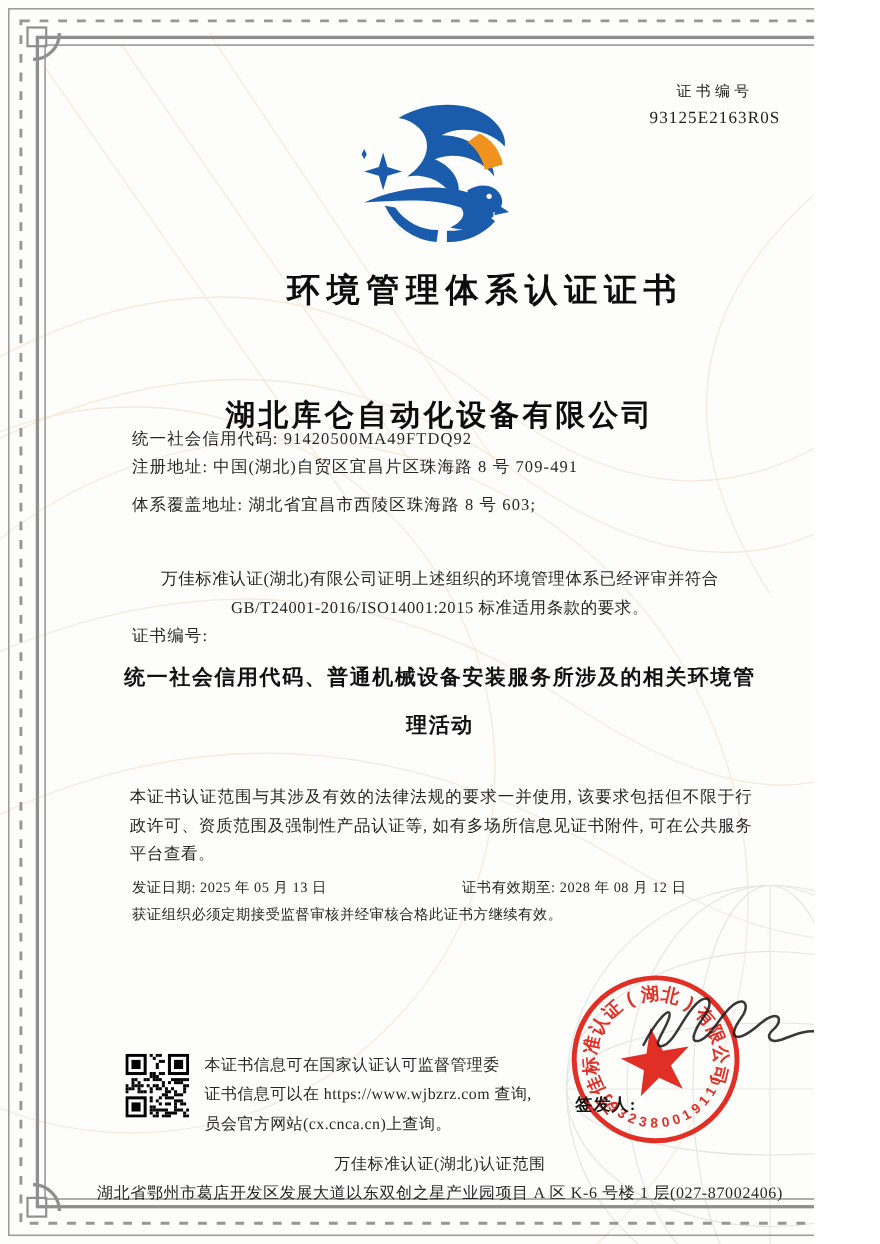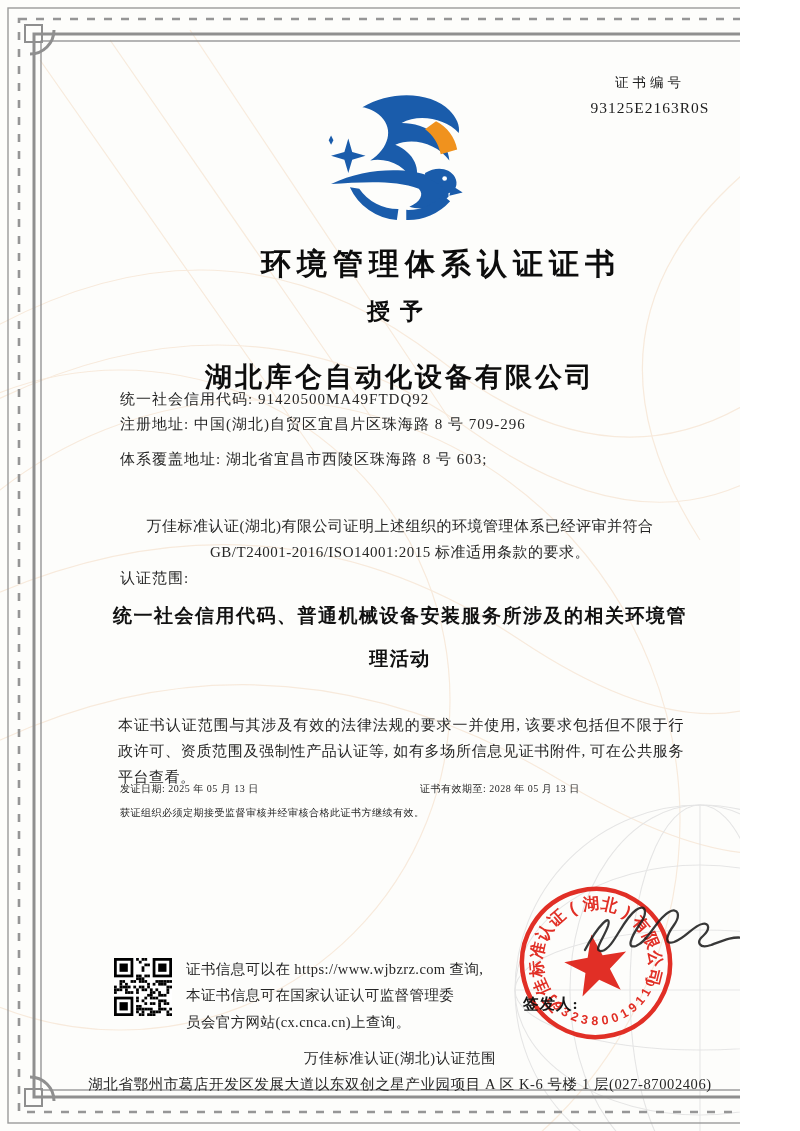--- a/index.html
+++ b/index.html
@@ -15,21 +15,21 @@
   .award{font-size:23px;font-weight:700;letter-spacing:10px;color:#0d0d0d;
          font-family:"Liberation Sans",sans-serif;}
   .company{font-size:27px;font-weight:700;letter-spacing:3px;color:#0d0d0d;
            font-family:"Liberation Sans",sans-serif;}
   .info-line{font-size:15px;letter-spacing:1px;color:#262626;}
   .stmt{font-size:15px;letter-spacing:.5px;color:#262626;}
   .scope-label{font-size:15px;letter-spacing:1px;color:#262626;}
   .scope-text{font-size:19px;font-weight:700;letter-spacing:1.5px;color:#111;
               font-family:"Liberation Sans",sans-serif;}
   .legal{font-size:15px;line-height:26px;text-align:justify;letter-spacing:.5px;color:#262626;}
-  .dates{font-size:10px;letter-spacing:.5px;color:#262626;}
+  .dates{font-size:13px;letter-spacing:.5px;color:#262626;margin-top:16px;}
   .query-line{font-size:14.5px;line-height:26.4px;letter-spacing:.4px;color:#262626;}
   .issuer{font-size:15.5px;font-weight:700;letter-spacing:1px;color:#141414;
           font-family:Liberation Serif, serif;}
   .footer-line{font-size:14.5px;letter-spacing:.6px;color:#262626;}
   .seal-char{font:700 16.5px "Liberation Sans",sans-serif;fill:#e0251b;}
   .seal-digit{font:700 12.5px "Liberation Sans",sans-serif;fill:#e0251b;}
 </style>
 </head>
 <body>
 
@@ -95,38 +95,37 @@
       <path d="M 34 62 L 39 79 L 56 84 L 39 89 L 34 106 L 29 89 L 12 84 L 29 79 Z"></path>
       <path d="M 12 58 l 3 6 -3 6 -3 -6 z"></path>
       <path d="M 36 124 A 72 72 0 0 0 96 166 L 98 152 A 60 60 0 0 1 48 126 Z"></path>
       <path d="M 164 142 A 72 72 0 0 1 108 166 L 108 153 A 60 60 0 0 0 154 134 Z"></path>
     </g>
     <path d="M 146 40 C 160 47 170 60 173 76 L 152 82 C 149 68 142 57 132 50 Z" fill="#f0921e"></path>
     <circle cx="157" cy="113" r="3" fill="#ffffff"></circle>
   </svg>
 
   <div class="abs ctr title" style="top:244px;padding-left:41px;">环境管理体系认证证书</div>
-  <div class="abs ctr award" style="top:296px;">授予</div>
   <div class="abs ctr company" style="top:334px;margin-top:25px;">湖北库仑自动化设备有限公司</div>
 
   <div class="abs info-line" style="left:120px;top:390px;">统一社会信用代码: 91420500MA49FTDQ92</div>
-  <div class="abs info-line" style="left:120px;top:415px;">注册地址: 中国(湖北)自贸区宜昌片区珠海路 8 号 709-296</div>
+  <div class="abs info-line" style="left:120px;top:415px;">注册地址: 中国(湖北)自贸区宜昌片区珠海路 8 号 709-491</div>
   <div class="abs info-line" style="left:120px;top:450px;">体系覆盖地址: 湖北省宜昌市西陵区珠海路 8 号 603;</div>
 
   <div class="abs ctr stmt" style="top:517px;">万佳标准认证(湖北)有限公司证明上述组织的环境管理体系已经评审并符合</div>
   <div class="abs ctr stmt" style="top:543px;">GB/T24001-2016/ISO14001:2015 标准适用条款的要求。</div>
 
-  <div class="abs scope-label" style="left:120px;top:569px;">认证范围:</div>
+  <div class="abs scope-label" style="left:120px;top:569px;">证书编号:</div>
   <div class="abs ctr scope-text" style="top:603px;">统一社会信用代码、普通机械设备安装服务所涉及的相关环境管</div>
   <div class="abs ctr scope-text" style="top:646px;">理活动</div>
 
   <div class="abs legal" style="left:118px;top:712px;width:566px;">本证书认证范围与其涉及有效的法律法规的要求一并使用, 该要求包括但不限于行政许可、资质范围及强制性产品认证等, 如有多场所信息见证书附件, 可在公共服务平台查看。</div>
 
   <div class="abs dates" style="left:120px;top:782px;">发证日期: 2025 年 05 月 13 日</div>
-  <div class="abs dates" style="left:420px;top:782px;">证书有效期至: 2028 年 05 月 13 日</div>
+  <div class="abs dates" style="left:420px;top:782px;">证书有效期至: 2028 年 08 月 12 日</div>
   <div class="abs dates" style="left:120px;top:806px;">获证组织必须定期接受监督审核并经审核合格此证书方继续有效。</div>
 
   <svg class="layer" viewBox="0 0 800 1131">
     <g transform="translate(596,963) rotate(-14)" opacity=".95">
       <circle r="74" fill="none" stroke="#e0251b" stroke-width="4.5"></circle>
       <g id="seal-ring-text">
           <text transform="rotate(-118)" x="0" y="-54" text-anchor="middle" class="seal-char">万</text>
           <text transform="rotate(-99.84615384615384)" x="0" y="-54" text-anchor="middle" class="seal-char">佳</text>
           <text transform="rotate(-81.6923076923077)" x="0" y="-54" text-anchor="middle" class="seal-char">标</text>
           <text transform="rotate(-63.53846153846154)" x="0" y="-54" text-anchor="middle" class="seal-char">准</text>
@@ -284,21 +283,21 @@
         <rect x="1.3333333333333333" y="1.3333333333333333" width="16" height="16" fill="none" stroke="#000" stroke-width="2.6666666666666665"></rect>
         <rect x="5.333333333333333" y="5.333333333333333" width="8" height="8"></rect>
         <rect x="38.666666666666664" y="1.3333333333333333" width="16" height="16" fill="none" stroke="#000" stroke-width="2.6666666666666665"></rect>
         <rect x="42.666666666666664" y="5.333333333333333" width="8" height="8"></rect>
         <rect x="1.3333333333333333" y="38.666666666666664" width="16" height="16" fill="none" stroke="#000" stroke-width="2.6666666666666665"></rect>
         <rect x="5.333333333333333" y="42.666666666666664" width="8" height="8"></rect>
       </g>
   </svg>
 
   <div class="abs" style="left:186px;top:956px;width:440px;">
+    <div class="query-line">本证书信息可在国家认证认可监督管理委</div>
     <div class="query-line">证书信息可以在 https://www.wjbzrz.com 查询,</div>
-    <div class="query-line">本证书信息可在国家认证认可监督管理委</div>
     <div class="query-line">员会官方网站(cx.cnca.cn)上查询。</div>
   </div>
 
   <div class="abs ctr footer-line" style="top:1049px;">万佳标准认证(湖北)认证范围</div>
   <div class="abs ctr footer-line" style="top:1075px;">湖北省鄂州市葛店开发区发展大道以东双创之星产业园项目 A 区 K-6 号楼 1 层(027-87002406)</div>
 
 </div>
 
 </body></html>

